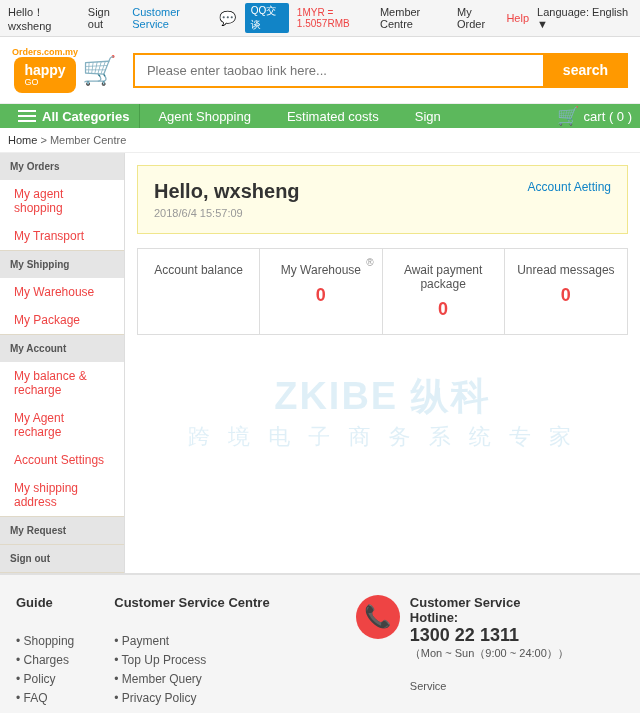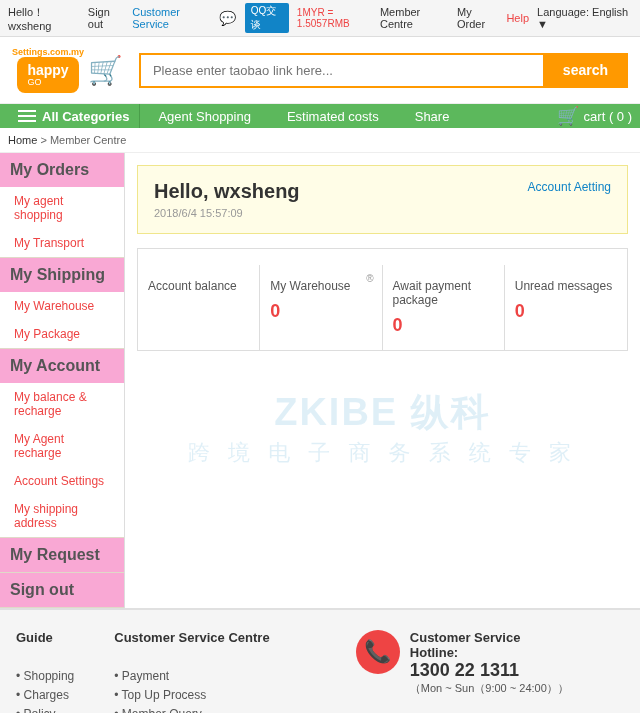--- a/index.html
+++ b/index.html
@@ -35,33 +35,33 @@
     
     .breadcrumb { padding: 6px 8px; font-size: 11px; color: #666; border-bottom: 1px solid #eee; }
     .breadcrumb a { color: #333; text-decoration: none; }
 
     
     .main { display: flex; min-height: 300px; }
 
     
     .sidebar { width: 125px; border-right: 1px solid #ddd; background: #fff; flex-shrink: 0; }
     .sidebar-section { border-bottom: 1px solid #e0d9c8; }
-    .sidebar-section-title { background: #f9a8d4; padding: 8px 10px; font-weight: bold; font-size: 16px; color: #555; }
+    .sidebar-section-title { background: #e5e5e5; padding: 8px 10px; font-weight: bold; font-size: 10px; color: #555; }
     .sidebar-link { display: block; padding: 7px 14px; color: #e44; font-size: 12px; text-decoration: none; cursor: pointer; }
 
     
     .content { flex: 1; padding: 12px; }
     .welcome-box { background: #fffde7; border: 1px solid #f0e68c; padding: 14px 16px; margin-bottom: 14px; display: flex; justify-content: space-between; align-items: flex-start; }
     .welcome-name { font-size: 20px; font-weight: bold; color: #333; }
     .welcome-date { color: #999; font-size: 11px; margin-top: 4px; }
     .account-setting-link { color: #1184c7; font-size: 12px; text-decoration: none; cursor: pointer; }
 
     
     .stats-grid { display: grid; grid-template-columns: 1fr 1fr 1fr 1fr; border: 1px solid #ddd; margin-bottom: 16px; }
-    .stat-item { padding: 14px 10px; border-right: 1px solid #ddd; position: relative; margin-top: 16px; }
+    .stat-item { padding: 14px 10px; border-right: 1px solid #ddd; text-align: center; position: relative; }
     .stat-item:last-child { border-right: none; }
     .stat-label { color: #555; font-size: 12px; margin-bottom: 8px; }
     .stat-value { font-size: 18px; font-weight: bold; }
     .stat-value.red { color: #e44; }
     .registered-mark { position: absolute; top: 8px; right: 8px; font-size: 10px; color: #999; }
 
     
     .watermark { text-align: center; padding: 20px; opacity: 0.15; }
     .watermark-cn { font-size: 22px; color: #3399cc; letter-spacing: 6px; }
     .watermark-en { font-size: 38px; font-weight: bold; color: #3399cc; letter-spacing: 2px; }
@@ -102,21 +102,21 @@
     <a href="#">Member Centre</a>
     <a href="#">My Order</a>
     <span class="help" style="cursor:pointer">Help</span>
     <span style="cursor:pointer">Language: English ▼</span>
   </div>
 </div>
 
 <div class="header">
   <div class="logo-wrap">
     <div style="display:flex;flex-direction:column;align-items:center">
-      <span style="font-size:9px;color:#f90;font-weight:bold">Settings.com.my</span>
+      <span style="font-size:9px;color:#f90;font-weight:bold">Orders.com.my</span>
       <div class="logo-box">
         <div>
           <div class="logo-text">happy</div>
           <div class="logo-sub">GO</div>
         </div>
       </div>
     </div>
     <div style="color:#f90;font-size:28px;margin-left:4px">🛒</div>
   </div>
   <div class="search-area">
@@ -130,21 +130,21 @@
     <div class="hamburger">
       <span></span>
         <span></span>
         <span></span>
     </div>
     <span>All Categories</span>
   </div>
   <div class="nav-items">
     <span class="nav-item">Agent Shopping</span>
     <span class="nav-item">Estimated costs</span>
-    <span class="nav-item">Share</span>
+    <span class="nav-item">Sign</span>
   </div>
   <div class="nav-cart">
     <span class="nav-cart-icon">🛒</span>
     <span>cart ( 0 )</span>
   </div>
 </div>
 
 <div class="breadcrumb">
   <a href="#">Home</a>
   <span> &gt; </span>

